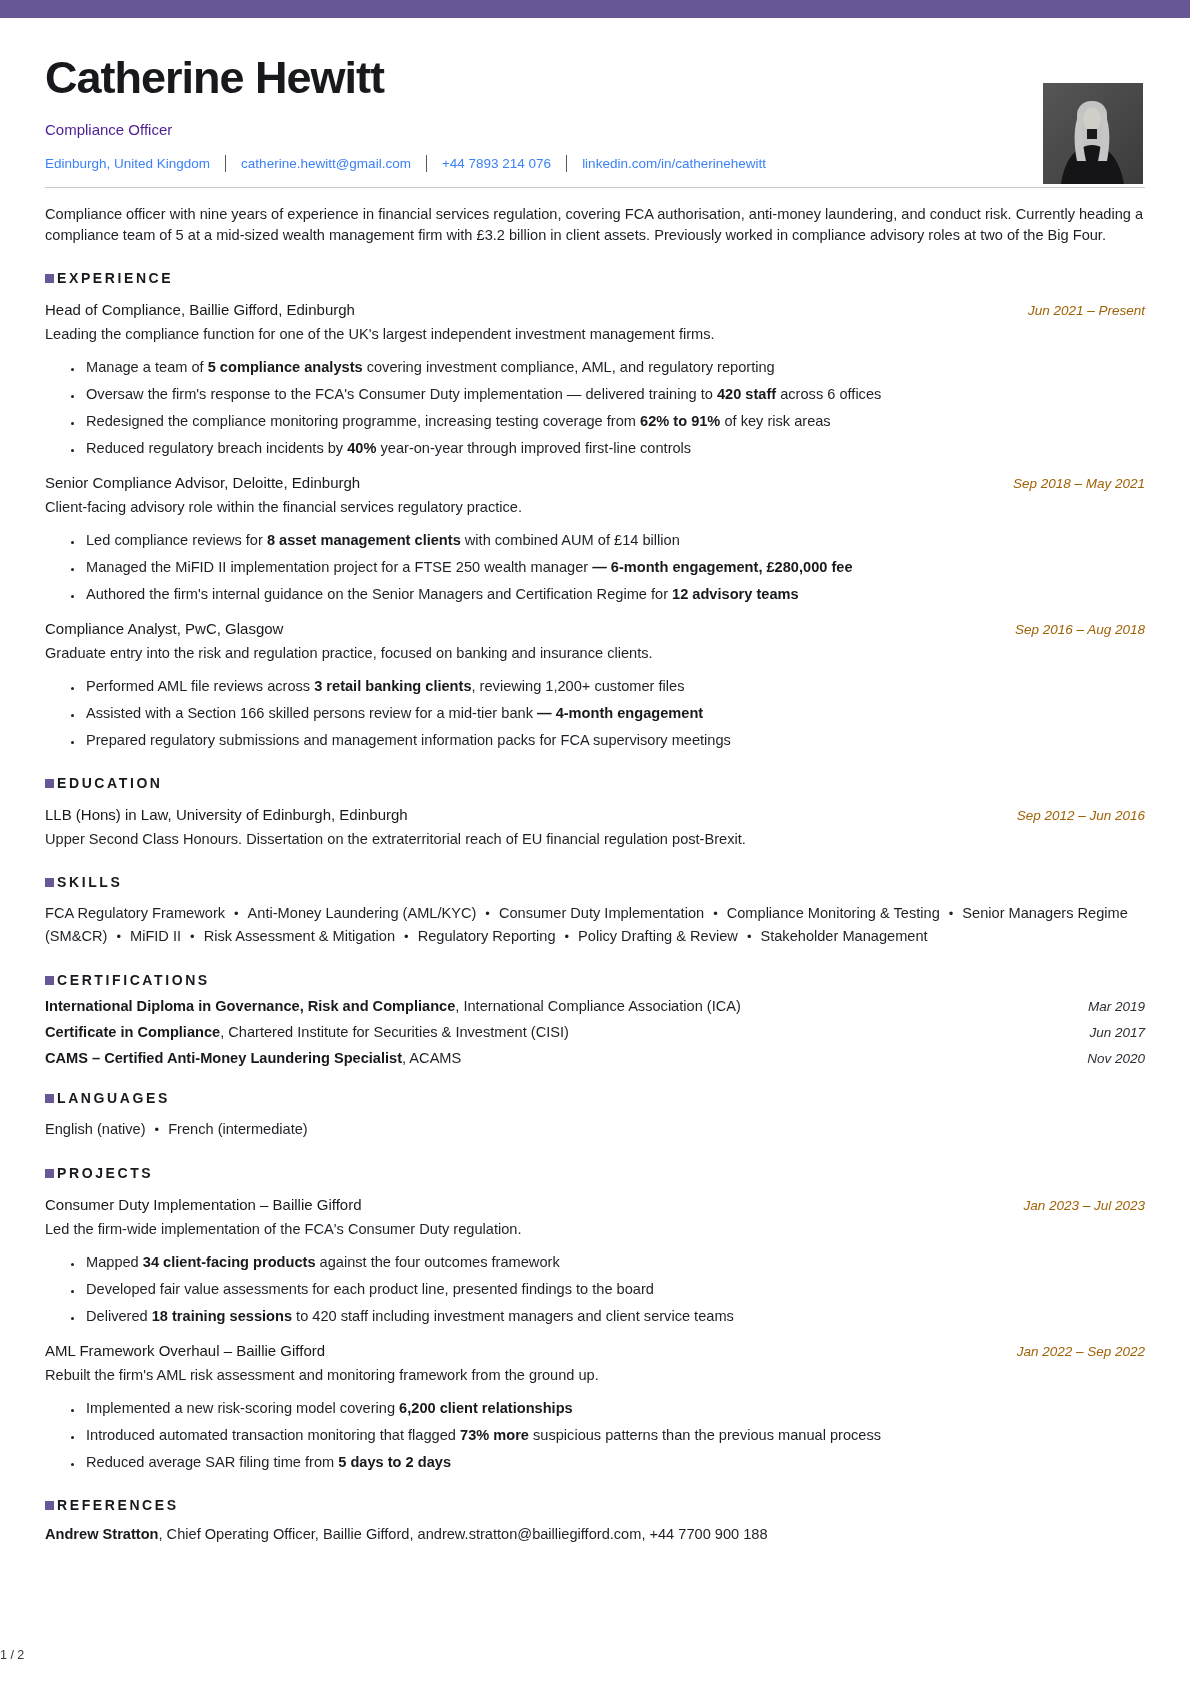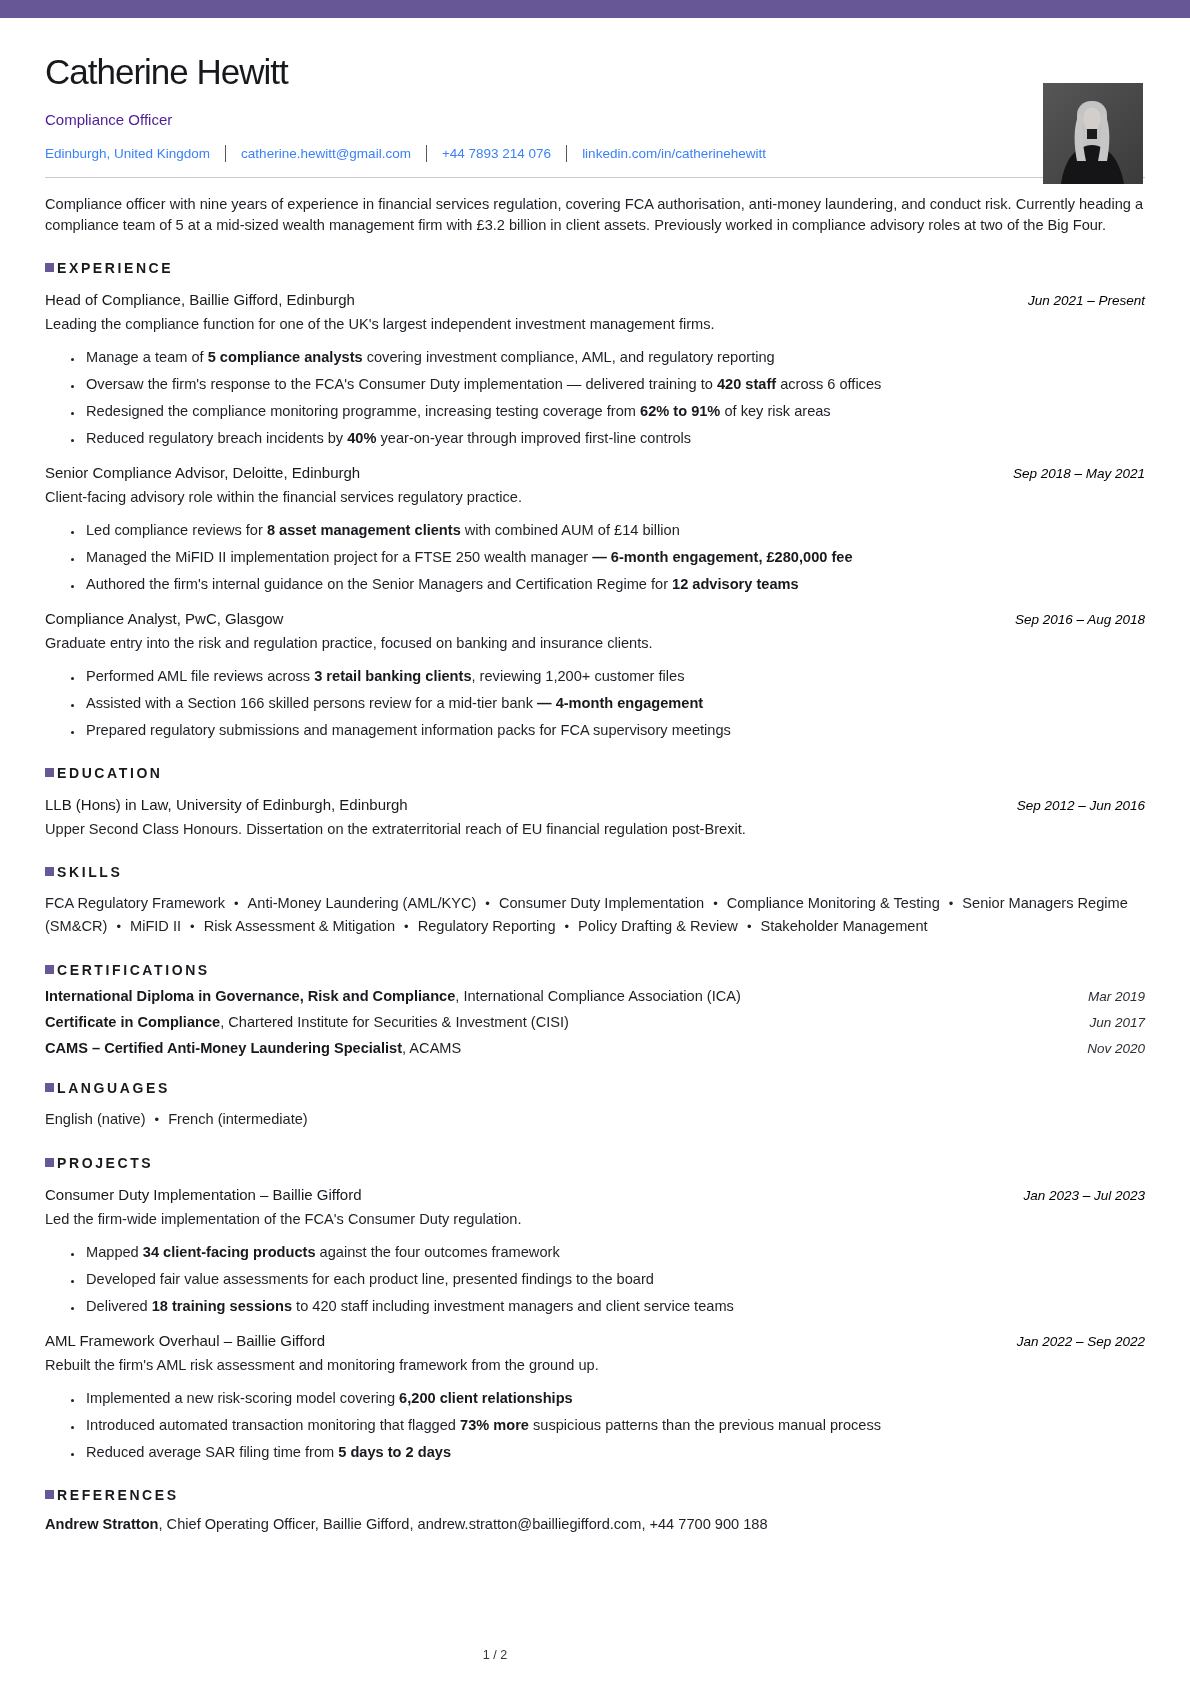--- a/index.html
+++ b/index.html
@@ -4,45 +4,45 @@
 <style>
   html,body{margin:0;padding:0}
   body{
     width:1190px;height:1683px;position:relative;overflow:hidden;
     background:#ffffff;color:#1d2025;
     font-family:"Liberation Sans","DejaVu Sans",sans-serif;
   }
   .topbar{height:18px;background:#685796}
   .page{padding:0 45px;position:relative}
   .photo{position:absolute;top:29px;right:47px;width:100px;height:101px;overflow:hidden}
-  h1.name{margin:36px 0 16px;font-size:35px;line-height:1.05;font-weight:400;letter-spacing:-1px;color:#17191d}
+  h1.name{margin:36px 0 16px;font-size:45px;line-height:1.05;font-weight:700;letter-spacing:-1px;color:#17191d}
   .subtitle{margin-top:20px;font-size:15px;color:#4c1d95}
   .contact{margin-top:17px;display:flex;align-items:center;font-size:13.5px;color:#3b82f6;white-space:nowrap}
   .contact .sep{width:1px;height:17px;background:#55575c;margin:0 15px;flex:none}
   hr.rule{margin:15px 0 0;border:none;border-top:1px solid #c9c9ce}
   .summary{margin:16px 0 0;font-size:14.6px;line-height:21px;color:#1d2025}
   .section{margin-top:24px}
   .sec-head{display:flex;align-items:center;gap:3px;font-size:14px;font-weight:700;letter-spacing:2.6px;color:#17191d}
   .sq{width:9px;height:9px;background:#685796;flex:none}
   .entry{margin-top:15px}
   .entry-head{display:flex;justify-content:space-between;align-items:baseline}
   .entry-title{font-size:15px;color:#17191d}
   .entry-title strong{font-weight:400}
-  .entry-dates{font-size:13.5px;font-style:italic;color:#000000;white-space:nowrap;margin-left:20px}
+  .entry-dates{font-size:13.5px;font-style:italic;color:#a16207;white-space:nowrap;margin-left:20px}
   .entry-desc{margin-top:6px;font-size:14.6px;line-height:21px}
   ul.bullets{margin:12px 0 0;padding-left:39px;list-style:disc}
   ul.bullets li{margin-bottom:6px;font-size:14.6px;line-height:21px;padding-left:2px}
   ul.bullets li::marker{font-size:11px;color:#1d2025}
   strong{font-weight:700;color:#17191d}
   .inline-list{margin-top:12px;font-size:14.6px;line-height:22px;color:#1d2025}
   .inline-list .dot{margin:0 9px;font-size:13px}
   .cert-row{display:flex;justify-content:space-between;align-items:baseline;margin-top:10px;font-size:14.6px}
   .cert-date{font-size:13.5px;font-style:italic;color:#2c2f35;white-space:nowrap;margin-left:20px}
   .ref-line{margin-top:13px;font-size:14.6px}
-  .footer{position:absolute;top:1648px;left:0;width:990px;text-align:center;font-size:12.5px;color:#33363c}
+  .footer{position:absolute;top:1648px;left:0;width:990px;font-size:12.5px;color:#33363c}
 </style>
 </head>
 <body>
 
 <div class="topbar"></div>
 
 <div class="page">
 
   <div class="photo">
     <svg width="100" height="101" viewBox="0 0 100 101">

